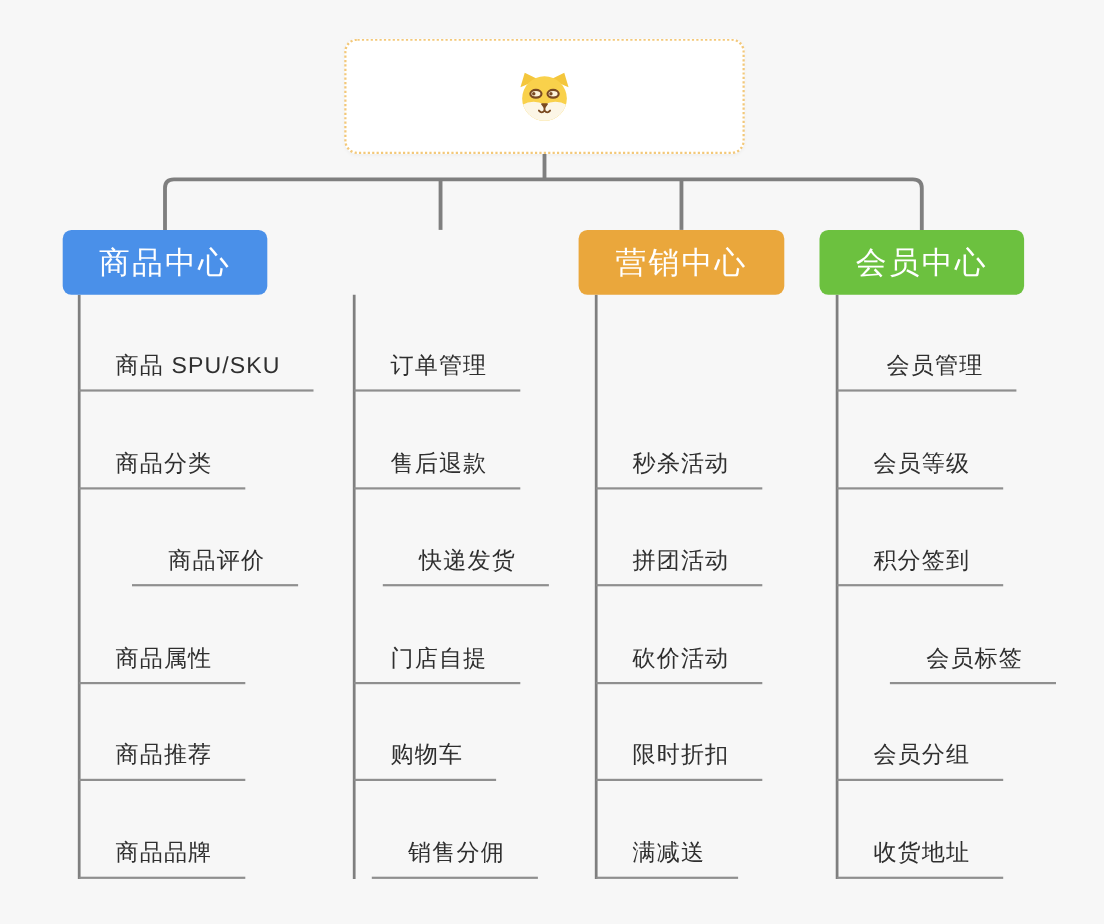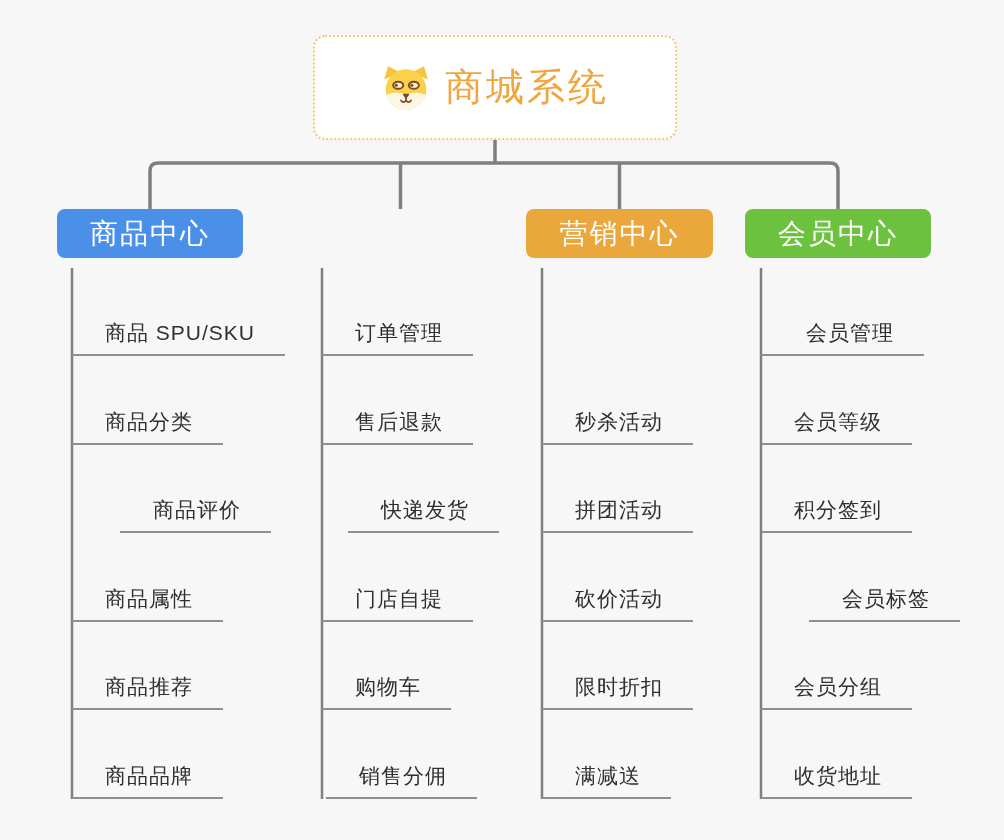--- a/index.html
+++ b/index.html
@@ -25,21 +25,21 @@
     box-shadow:0 1px 3px rgba(0,0,0,0.03);
   }
   .root-icon{display:flex;align-items:center;}
   .root-title{
     font-size:38px;
     letter-spacing:3px;
     color:#f0a63c;
     white-space:nowrap;
   }
   .branch-node{
-    position:absolute;top:209px;height:49px;
+    position:absolute;top:209px;height:59px;
     box-sizing:border-box;
     border-radius:8px;
     color:#ffffff;
     font-size:28px;
     letter-spacing:2px;
     display:flex;align-items:center;justify-content:center;
     z-index:2;
     white-space:nowrap;
   }
   .item-node{
@@ -86,36 +86,35 @@
           <path d="M2,41 Q17,30 32,38 Q47,30 62,41 L62,60 L2,60 Z" fill="#fcf6e6"></path>
         </g>
         <ellipse cx="22" cy="25.5" rx="6.5" ry="4.5" fill="#fdf3da" stroke="#7a4a22" stroke-width="2.5"></ellipse>
         <ellipse cx="42" cy="25.5" rx="6.5" ry="4.5" fill="#fdf3da" stroke="#7a4a22" stroke-width="2.5"></ellipse>
         <circle cx="19.5" cy="25.5" r="2" fill="#7a4a22"></circle>
         <circle cx="39.5" cy="25.5" r="2" fill="#7a4a22"></circle>
         <path d="M29,37.5 h6 l-3,4 z" fill="#7a4a22" stroke="#7a4a22" stroke-linejoin="round" stroke-width="2"></path>
         <path d="M32,41.5 v3.5 M25.5,45 q3.3,4.2 6.5,0 q3.2,4.2 6.5,0" stroke="#7a4a22" stroke-width="2.2" fill="none" stroke-linecap="round"></path>
       </svg>
     </span>
-    <span class="root-title" style="color: rgb(240, 166, 60);">商城系统</span>
   </div>
 
 <div class="branch-node" style="left: 57px; width: 186px; background: rgb(74, 144, 233); color: rgb(255, 255, 255);">商品中心</div>
     <div class="item-node" style="left: 72px; top: 318px; border-bottom-color: rgb(143, 143, 143); color: rgb(47, 47, 47);">商品 SPU/SKU</div>
     <div class="item-node" style="left: 72px; top: 407px; border-bottom-color: rgb(143, 143, 143); color: rgb(47, 47, 47);">商品分类</div>
     <div class="item-node" style="left: 72px; top: 495px; border-bottom-color: rgb(143, 143, 143); color: rgb(47, 47, 47); margin-left: 48px;">商品评价</div>
     <div class="item-node" style="left: 72px; top: 584px; border-bottom-color: rgb(143, 143, 143); color: rgb(47, 47, 47);">商品属性</div>
     <div class="item-node" style="left: 72px; top: 672px; border-bottom-color: rgb(143, 143, 143); color: rgb(47, 47, 47);">商品推荐</div>
     <div class="item-node" style="left: 72px; top: 761px; border-bottom-color: rgb(143, 143, 143); color: rgb(47, 47, 47);">商品品牌</div>
     <div class="item-node" style="left: 322px; top: 318px; border-bottom-color: rgb(143, 143, 143); color: rgb(47, 47, 47);">订单管理</div>
     <div class="item-node" style="left: 322px; top: 407px; border-bottom-color: rgb(143, 143, 143); color: rgb(47, 47, 47);">售后退款</div>
     <div class="item-node" style="left: 322px; top: 495px; border-bottom-color: rgb(143, 143, 143); color: rgb(47, 47, 47); margin-left: 26px;">快递发货</div>
     <div class="item-node" style="left: 322px; top: 584px; border-bottom-color: rgb(143, 143, 143); color: rgb(47, 47, 47);">门店自提</div>
     <div class="item-node" style="left: 322px; top: 672px; border-bottom-color: rgb(143, 143, 143); color: rgb(47, 47, 47);">购物车</div>
-    <div class="item-node" style="left: 326px; top: 761px; border-bottom-color: rgb(143, 143, 143); color: rgb(47, 47, 47);">销售分佣</div>
+    <div class="item-node" style="left: 338px; top: 761px; border-bottom-color: rgb(143, 143, 143); color: rgb(47, 47, 47);">销售分佣</div>
     <div class="branch-node" style="left: 526px; width: 187px; background: rgb(234, 167, 60); color: rgb(255, 255, 255);">营销中心</div>
     <div class="item-node" style="left: 542px; top: 407px; border-bottom-color: rgb(143, 143, 143); color: rgb(47, 47, 47);">秒杀活动</div>
     <div class="item-node" style="left: 542px; top: 495px; border-bottom-color: rgb(143, 143, 143); color: rgb(47, 47, 47);">拼团活动</div>
     <div class="item-node" style="left: 542px; top: 584px; border-bottom-color: rgb(143, 143, 143); color: rgb(47, 47, 47);">砍价活动</div>
     <div class="item-node" style="left: 542px; top: 672px; border-bottom-color: rgb(143, 143, 143); color: rgb(47, 47, 47);">限时折扣</div>
     <div class="item-node" style="left: 542px; top: 761px; border-bottom-color: rgb(143, 143, 143); color: rgb(47, 47, 47);">满减送</div>
     <div class="branch-node" style="left: 745px; width: 186px; background: rgb(108, 193, 63); color: rgb(255, 255, 255);">会员中心</div>
     <div class="item-node" style="left: 761px; top: 318px; border-bottom-color: rgb(143, 143, 143); color: rgb(47, 47, 47); padding-left: 45px;">会员管理</div>
     <div class="item-node" style="left: 761px; top: 407px; border-bottom-color: rgb(143, 143, 143); color: rgb(47, 47, 47);">会员等级</div>
     <div class="item-node" style="left: 761px; top: 495px; border-bottom-color: rgb(143, 143, 143); color: rgb(47, 47, 47);">积分签到</div>

